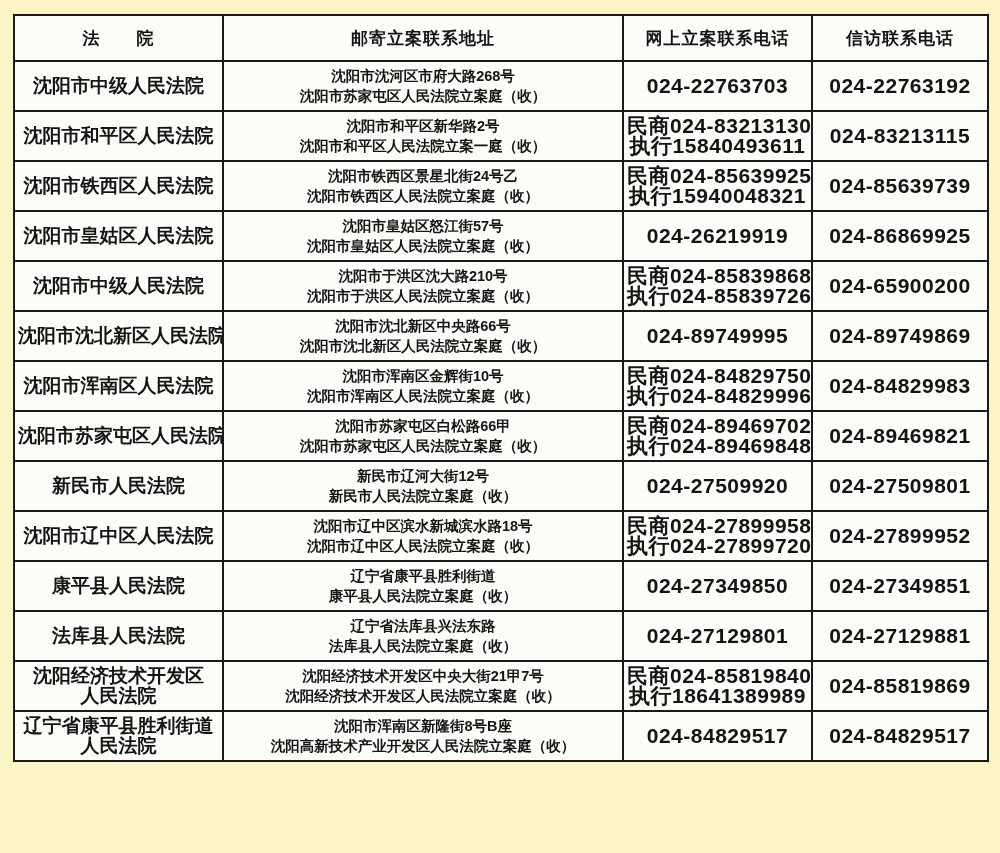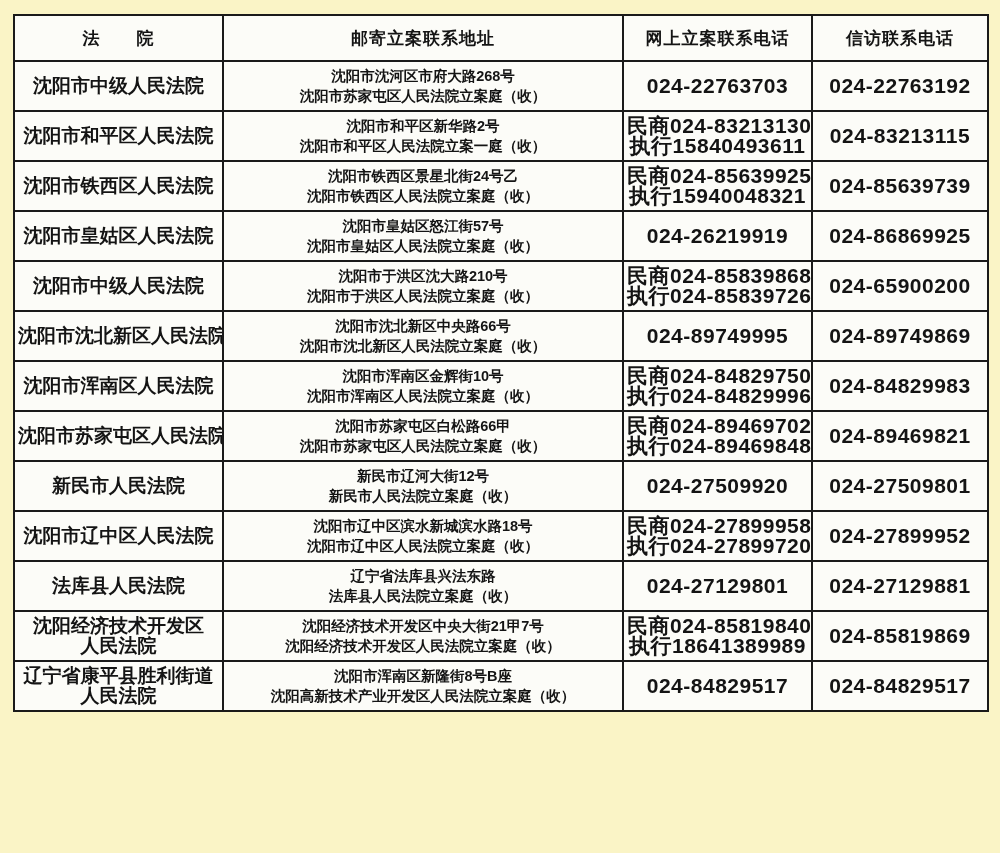--- a/index.html
+++ b/index.html
@@ -224,20 +224,35 @@
     <td class="phone-cell">
             <div class="line">民商024-27899958</div>
             <div class="line">执行024-27899720</div>
           </td>
     <td class="petition-cell">
             <div class="line">024-27899952</div>
           </td>
   </tr>
         <tr>
     <td class="court-cell">
+            <div class="line">康平县人民法院</div>
+          </td>
+    <td class="address-cell">
+            <div class="line">辽宁省康平县胜利街道</div>
+            <div class="line">康平县人民法院立案庭（收）</div>
+          </td>
+    <td class="phone-cell">
+            <div class="line">024-27349850</div>
+          </td>
+    <td class="petition-cell">
+            <div class="line">024-27349851</div>
+          </td>
+  </tr>
+        <tr>
+    <td class="court-cell">
             <div class="line">法库县人民法院</div>
           </td>
     <td class="address-cell">
             <div class="line">辽宁省法库县兴法东路</div>
             <div class="line">法库县人民法院立案庭（收）</div>
           </td>
     <td class="phone-cell">
             <div class="line">024-27129801</div>
           </td>
     <td class="petition-cell">

